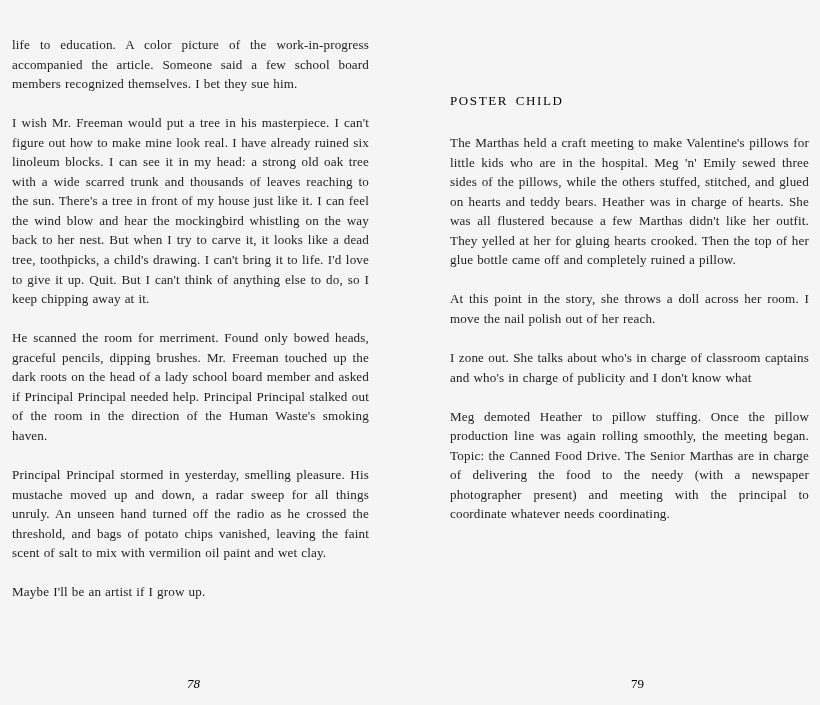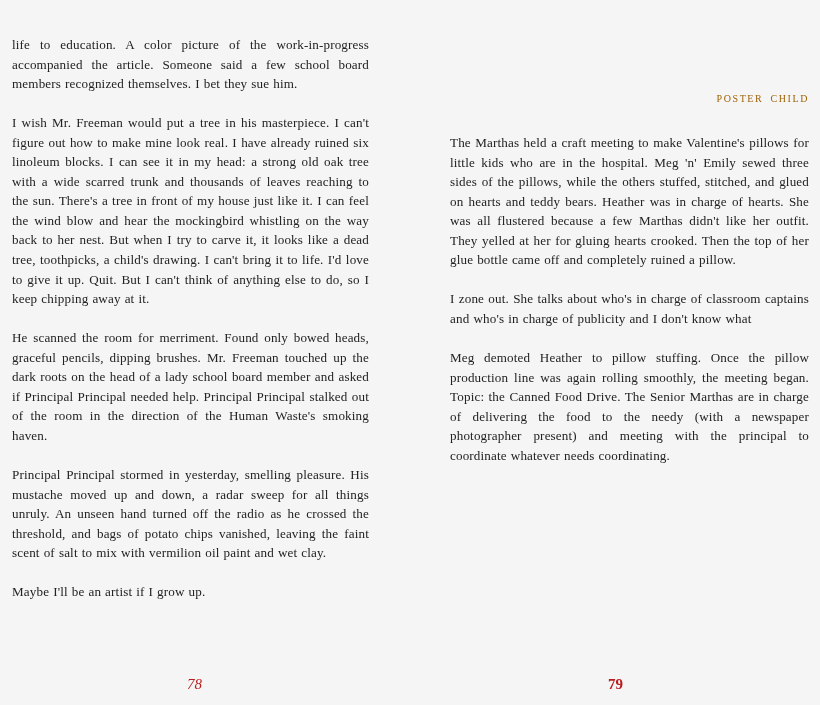--- a/index.html
+++ b/index.html
@@ -37,50 +37,51 @@
       margin: 0 0 19.55px 0;
       text-indent: 0;
       hyphens: none;
     }
     .para:last-child { margin-bottom: 0; }
     .chapter-title {
       position: absolute;
       left: 0;
       right: 0;
       top: 93px;
-      text-align: right;
-      font-size: 10px;
+      text-align: left;
+      font-size: 13px;
       letter-spacing: 1.6px;
       word-spacing: 3px;
-      color: #a16207;
+      color: #000000;
     }
     .page-number {
       position: absolute;
       top: 676px;
-      font-size: 15px;
-      color: #b91c1c;
+      font-size: 13px;
+      color: #000000;
     }
     .page-left .page-number { left: 175px; font-style: italic; }
-    .page-right .page-number { left: 158px; font-weight: bold; }
+    .page-right .page-number { left: 181px; }
   </style>
 </head>
 <body>
 
 <div class="page page-left">
   <div class="text-block" style="top:35px;">
     <p class="para">life to education. A color picture of the work-in-progress ac­companied the article. Someone said a few school board mem­bers recognized themselves. I bet they sue him.</p>
     <p class="para">I wish Mr. Freeman would put a tree in his masterpiece. I can't figure out how to make mine look real. I have already ruined six linoleum blocks. I can see it in my head: a strong old oak tree with a wide scarred trunk and thousands of leaves reaching to the sun. There's a tree in front of my house just like it. I can feel the wind blow and hear the mock­ingbird whistling on the way back to her nest. But when I try to carve it, it looks like a dead tree, toothpicks, a child's drawing. I can't bring it to life. I'd love to give it up. Quit. But I can't think of anything else to do, so I keep chipping away at it.</p>
     <p class="para">He scanned the room for merriment. Found only bowed heads, graceful pencils, dipping brushes. Mr. Freeman touched up the dark roots on the head of a lady school board member and asked if Principal Principal needed help. Principal Princi­pal stalked out of the room in the direction of the Human Waste's smoking haven.</p>
     <p class="para">Principal Principal stormed in yesterday, smelling pleasure. His mustache moved up and down, a radar sweep for all things unruly. An unseen hand turned off the radio as he crossed the threshold, and bags of potato chips vanished, leav­ing the faint scent of salt to mix with vermilion oil paint and wet clay.</p>
     <p class="para">Maybe I'll be an artist if I grow up.</p>
   </div>
   <div class="page-number">78</div>
 </div>
 
 <div class="page page-right">
   <div class="chapter-title">POSTER CHILD</div>
   <div class="text-block" style="top:133px;">
     <p class="para">The Marthas held a craft meeting to make Valentine's pillows for little kids who are in the hospital. Meg 'n' Emily sewed three sides of the pillows, while the others stuffed, stitched, and glued on hearts and teddy bears. Heather was in charge of hearts. She was all flustered because a few Marthas didn't like her outfit. They yelled at her for gluing hearts crooked. Then the top of her glue bottle came off and completely ruined a pillow.</p>
+    <p class="para">At this point in the story, she throws a doll across her room. I move the nail polish out of her reach.</p>
     <p class="para">I zone out. She talks about who's in charge of classroom cap­tains and who's in charge of publicity and I don't know what</p>
     <p class="para">Meg demoted Heather to pillow stuffing. Once the pillow pro­duction line was again rolling smoothly, the meeting began. Topic: the Canned Food Drive. The Senior Marthas are in charge of delivering the food to the needy (with a newspaper photographer present) and meeting with the principal to coor­dinate whatever needs coordinating.</p>
   </div>
   <div class="page-number">79</div>
 </div>
 
 </body></html>

